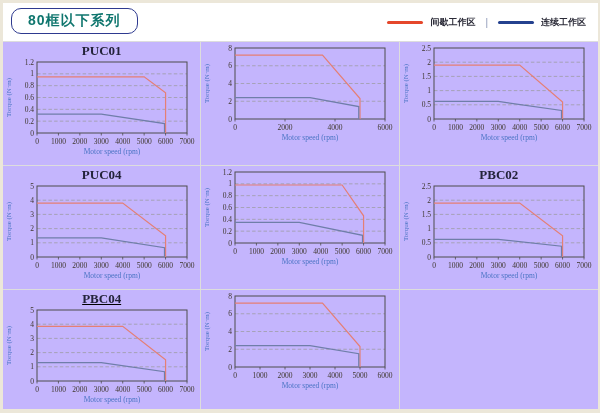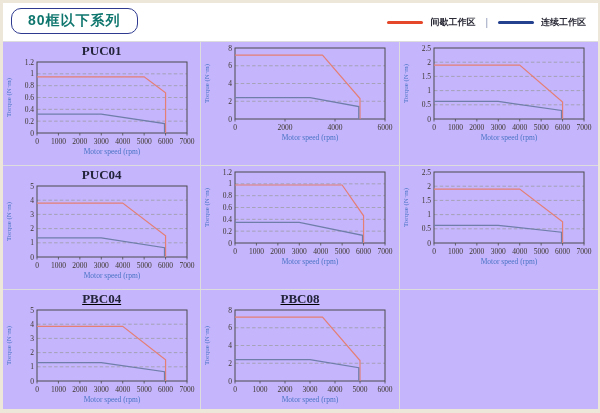--- a/index.html
+++ b/index.html
@@ -230,20 +230,23 @@
           <line x1="184" y1="75" x2="184" y2="77.5" stroke="#4d4d4d" stroke-width="0.8"></line>
           <text x="184" y="86" text-anchor="middle" font-size="7.5" fill="#3f372e" font-family="&quot;Liberation Serif&quot;, serif">7000</text>
           <text x="109" y="96" text-anchor="middle" font-size="7.5" fill="#4a74c4" font-family="&quot;Liberation Serif&quot;, serif">Motor speed (rpm)</text>
           <text x="8" y="39.5" text-anchor="middle" font-size="7" fill="#4a74c4" font-family="&quot;Liberation Serif&quot;, serif" transform="rotate(-90 8 39.5)">Torque (N·m)</text>
           <polyline points="34,17.016666666666666 141.14285714285714,17.016666666666666 162.57142857142856,47.78333333333333 162.57142857142856,75" fill="none" stroke="#e57f74" stroke-width="1.2" stroke-linejoin="miter"></polyline>
           <polyline points="34,54.291666666666664 98.28571428571428,54.291666666666664 161.5,67.30833333333334 161.5,75" fill="none" stroke="#6f7ea9" stroke-width="1.2" stroke-linejoin="miter"></polyline>
         </svg>
     </div>
 
     <div class="cell">
+      <div class="title-row">
+        <span>PBC02</span>
+      </div>
       <svg class="chart" viewBox="0 0 197 103" width="197" height="103">
           <line x1="34" y1="60.8" x2="184" y2="60.8" stroke="#9a9a9a" stroke-width="0.7" stroke-dasharray="3.5,2.2"></line>
           <line x1="34" y1="46.599999999999994" x2="184" y2="46.599999999999994" stroke="#9a9a9a" stroke-width="0.7" stroke-dasharray="3.5,2.2"></line>
           <line x1="34" y1="32.4" x2="184" y2="32.4" stroke="#9a9a9a" stroke-width="0.7" stroke-dasharray="3.5,2.2"></line>
           <line x1="34" y1="18.199999999999996" x2="184" y2="18.199999999999996" stroke="#9a9a9a" stroke-width="0.7" stroke-dasharray="3.5,2.2"></line>
           <rect x="34" y="4" width="150" height="71" fill="none" stroke="#4d4d4d" stroke-width="1"></rect>
           <text x="31" y="77.6" text-anchor="end" font-size="7.5" fill="#3f372e" font-family="&quot;Liberation Serif&quot;, serif">0</text>
           <text x="31" y="63.4" text-anchor="end" font-size="7.5" fill="#3f372e" font-family="&quot;Liberation Serif&quot;, serif">0.5</text>
           <text x="31" y="49.199999999999996" text-anchor="end" font-size="7.5" fill="#3f372e" font-family="&quot;Liberation Serif&quot;, serif">1</text>
           <text x="31" y="35" text-anchor="end" font-size="7.5" fill="#3f372e" font-family="&quot;Liberation Serif&quot;, serif">1.5</text>
@@ -305,23 +308,20 @@
           <line x1="184" y1="75" x2="184" y2="77.5" stroke="#4d4d4d" stroke-width="0.8"></line>
           <text x="184" y="86" text-anchor="middle" font-size="7.5" fill="#3f372e" font-family="&quot;Liberation Serif&quot;, serif">7000</text>
           <text x="109" y="96" text-anchor="middle" font-size="7.5" fill="#4a74c4" font-family="&quot;Liberation Serif&quot;, serif">Motor speed (rpm)</text>
           <text x="8" y="39.5" text-anchor="middle" font-size="7" fill="#4a74c4" font-family="&quot;Liberation Serif&quot;, serif" transform="rotate(-90 8 39.5)">Torque (N·m)</text>
           <polyline points="34,20.33 119.71428571428571,20.33 162.57142857142856,53.7 162.57142857142856,75" fill="none" stroke="#e57f74" stroke-width="1.2" stroke-linejoin="miter"></polyline>
           <polyline points="34,56.54 98.28571428571428,56.54 161.5,65.77 161.5,75" fill="none" stroke="#6f7ea9" stroke-width="1.2" stroke-linejoin="miter"></polyline>
         </svg>
     </div>
 
     <div class="cell">
-      <div class="title-row">
-        <span>PBC08</span>
-      </div>
       <svg class="chart" viewBox="0 0 197 103" width="197" height="103">
           <line x1="34" y1="57.25" x2="184" y2="57.25" stroke="#9a9a9a" stroke-width="0.7" stroke-dasharray="3.5,2.2"></line>
           <line x1="34" y1="39.5" x2="184" y2="39.5" stroke="#9a9a9a" stroke-width="0.7" stroke-dasharray="3.5,2.2"></line>
           <line x1="34" y1="21.75" x2="184" y2="21.75" stroke="#9a9a9a" stroke-width="0.7" stroke-dasharray="3.5,2.2"></line>
           <rect x="34" y="4" width="150" height="71" fill="none" stroke="#4d4d4d" stroke-width="1"></rect>
           <text x="31" y="77.6" text-anchor="end" font-size="7.5" fill="#3f372e" font-family="&quot;Liberation Serif&quot;, serif">0</text>
           <text x="31" y="59.85" text-anchor="end" font-size="7.5" fill="#3f372e" font-family="&quot;Liberation Serif&quot;, serif">2</text>
           <text x="31" y="42.1" text-anchor="end" font-size="7.5" fill="#3f372e" font-family="&quot;Liberation Serif&quot;, serif">4</text>
           <text x="31" y="24.35" text-anchor="end" font-size="7.5" fill="#3f372e" font-family="&quot;Liberation Serif&quot;, serif">6</text>
           <text x="31" y="6.6" text-anchor="end" font-size="7.5" fill="#3f372e" font-family="&quot;Liberation Serif&quot;, serif">8</text>

